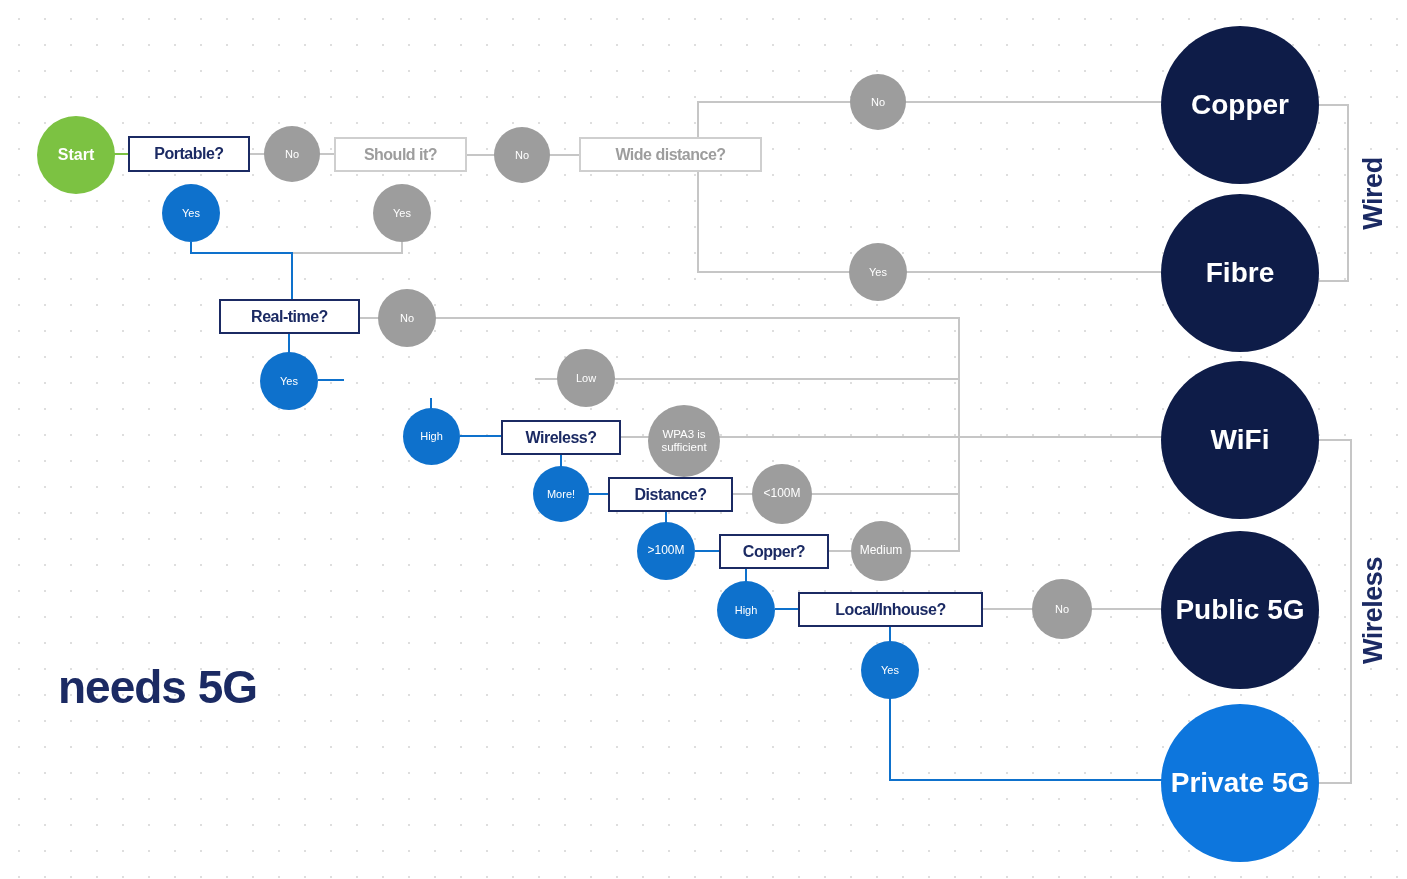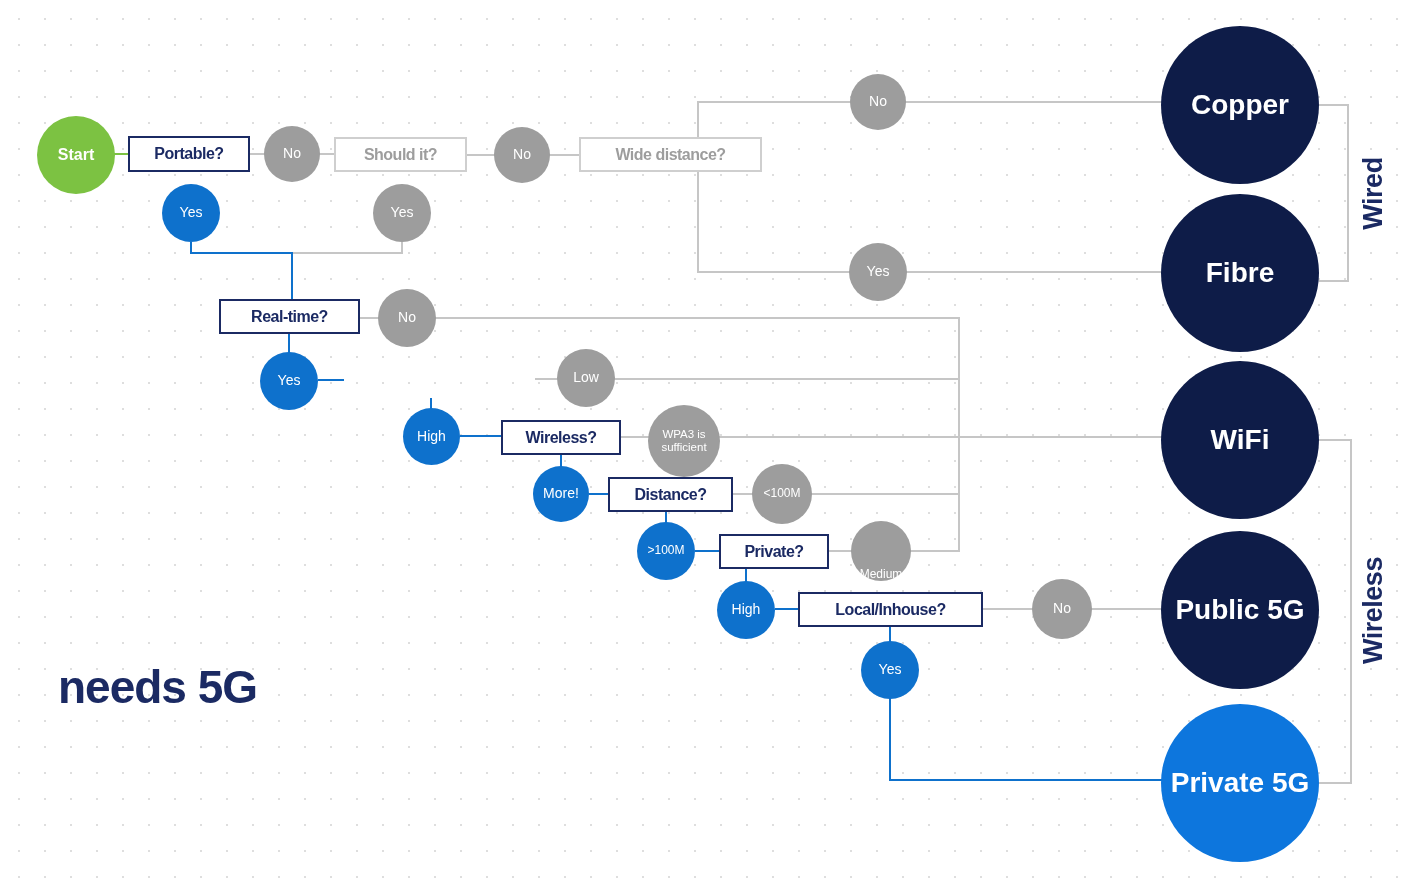--- a/index.html
+++ b/index.html
@@ -24,21 +24,21 @@
   .q{
     position:absolute;z-index:2;display:flex;align-items:center;justify-content:center;
     background:#ffffff;border:2px solid #1b2a63;color:#1b2a63;
     font-weight:bold;font-size:16px;letter-spacing:-0.5px;white-space:nowrap;
   }
   .q.gray{border-color:#cfcfcf;color:#9d9d9d;}
   
   .c{
     position:absolute;z-index:3;border-radius:50%;
     display:flex;align-items:center;justify-content:center;
-    color:#ffffff;text-align:center;font-size:14px;line-height:1.1;
+    color:#ffffff;text-align:center;font-size:11px;line-height:1.1;
   }
   .c.gray{background:#9d9d9d;}
   .c.blue{background:#0e71cc;}
   .c.green{background:#7cc242;font-weight:bold;font-size:16px;}
   .c.tiny{font-size:12px;}
   .c.wrap{font-size:11.5px;padding:4px;}
   .big{
     position:absolute;z-index:3;border-radius:50%;
     display:flex;align-items:center;justify-content:center;
     background:#0e1c48;color:#ffffff;font-weight:bold;font-size:28px;
@@ -124,21 +124,21 @@
   <div class="q" style="left:219px;top:299px;width:137px;height:31px;">
     <span>Real-time?</span>
   </div>
   <div class="q" style="left:501px;top:420px;width:116px;height:31px;">
     <span>Wireless?</span>
   </div>
   <div class="q" style="left:608px;top:477px;width:121px;height:31px;">
     <span>Distance?</span>
   </div>
   <div class="q" style="left:719px;top:534px;width:106px;height:31px;">
-    <span>Private?</span>
+    <span>Copper?</span>
   </div>
   <div class="q" style="left:798px;top:592px;width:181px;height:31px;">
     <span>Local/Inhouse?</span>
   </div>
 
   <div class="c gray" style="left:264px;top:126px;width:56px;height:56px;">
     <span>No</span>
   </div>
   <div class="c blue" style="left:162px;top:184px;width:58px;height:58px;">
     <span>Yes</span>
@@ -172,21 +172,21 @@
   </div>
   <div class="c blue" style="left:533px;top:466px;width:56px;height:56px;">
     <span>More!</span>
   </div>
   <div class="c gray tiny" style="left:752px;top:464px;width:60px;height:60px;">
     <span>&lt;100M</span>
   </div>
   <div class="c blue tiny" style="left:637px;top:522px;width:58px;height:58px;">
     <span>&gt;100M</span>
   </div>
-  <div class="c gray tiny" style="left:851px;top:521px;width:60px;height:60px;align-items:flex-end;">
+  <div class="c gray tiny" style="left:851px;top:521px;width:60px;height:60px;">
     <span>Medium</span>
   </div>
   <div class="c blue" style="left:717px;top:581px;width:58px;height:58px;">
     <span>High</span>
   </div>
   <div class="c gray" style="left:1032px;top:579px;width:60px;height:60px;">
     <span>No</span>
   </div>
   <div class="c blue" style="left:861px;top:641px;width:58px;height:58px;">
     <span>Yes</span>

